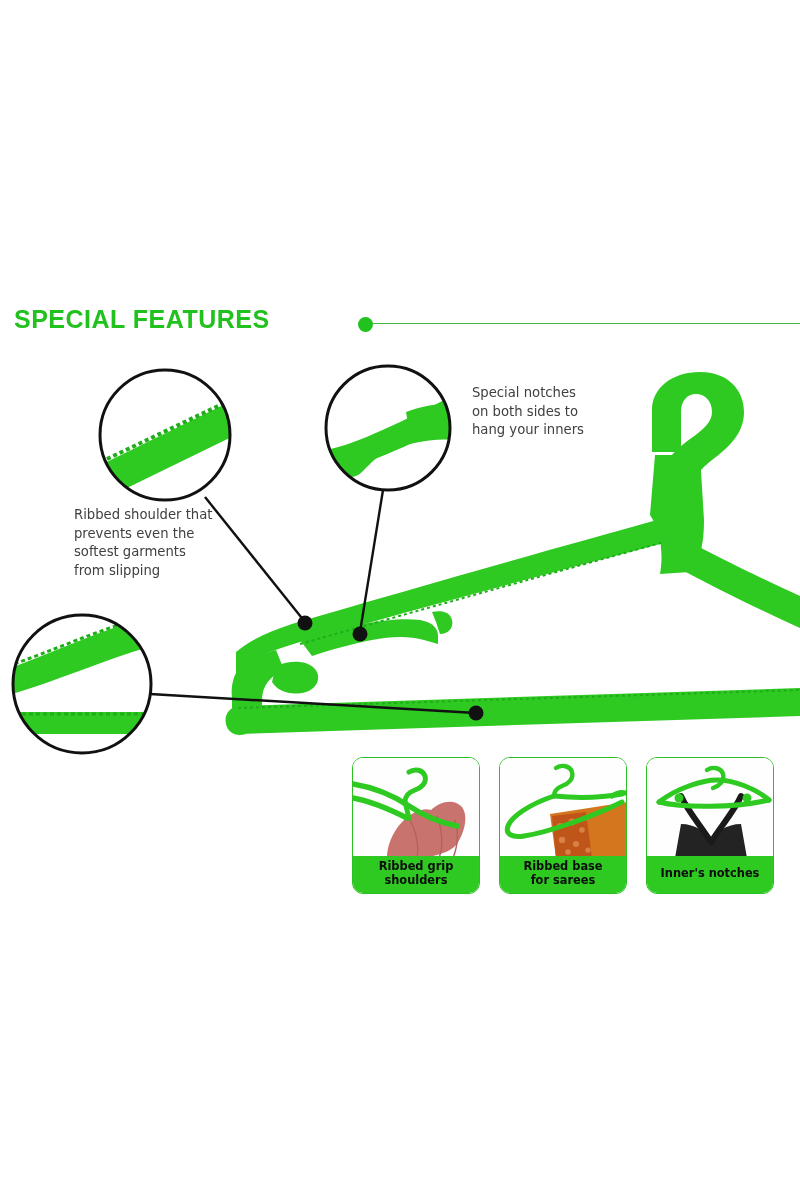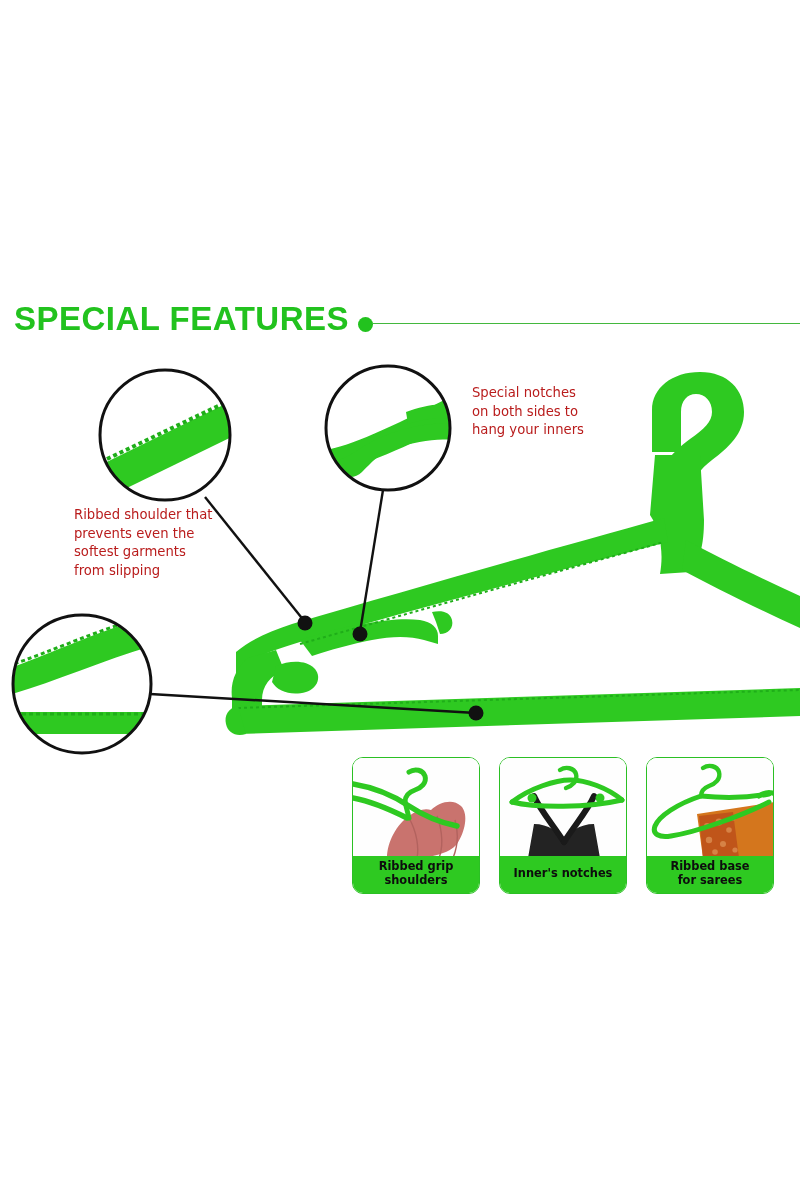--- a/index.html
+++ b/index.html
@@ -21,21 +21,21 @@
     position: absolute;
     left: 14px;
     top: 300px;
     width: 780px;
     height: 52px;
   }
   #page-title {
     position: absolute;
     left: 0;
     top: 0;
-    font-size: 33px;
+    font-size: 25px;
     font-weight: bold;
     letter-spacing: 0.5px;
     color: #22c21e;
     line-height: 38px;
     white-space: nowrap;
   }
   #title-dot {
     position: absolute;
     left: 344px;
     top: 17px;
@@ -62,21 +62,21 @@
     height: 1200px;
     pointer-events: none;
   }
 
   
   .annotation {
     position: absolute;
     font-family: "DejaVu Sans", sans-serif;
     font-size: 13.2px;
     line-height: 18.5px;
-    color: #b91c1c;
+    color: #404040;
     white-space: pre-line;
   }
   #ann-shoulder { left: 42px;  top: 506px; width: 215px; margin-left: 32px; }
   #ann-notches  { left: 472px; top: 384px; width: 210px; }
   #ann-base     { left: 58px;  top: 752px; width: 240px; }
 
   
   #cards {
     position: absolute;
     left: 352px;
@@ -269,38 +269,20 @@
           <path d="M102 62 C106 76 104 90 100 100" stroke="#b2625e" stroke-width="1.4" fill="none"></path>
           <path d="M56 14 C62 10 70 12 72 18 C74 25 68 30 62 32
                    C56 34 52 38 52 44" stroke="#2ec921" stroke-width="5" fill="none" stroke-linecap="round"></path>
           <path d="M0 26 C24 30 44 40 56 48 C68 56 84 64 104 68" stroke="#2ec921" stroke-width="5.5" fill="none" stroke-linecap="round"></path>
           <path d="M0 40 C22 44 42 54 54 60" stroke="#2ec921" stroke-width="5.5" fill="none" stroke-linecap="round"></path>
           <path d="M52 44 L56 60" stroke="#2ec921" stroke-width="5" fill="none" stroke-linecap="round"></path>
         </svg>
       </div>
       <div class="card-label">Ribbed grip
 shoulders</div>
-    </div>
-
-    <div class="card">
-      <div class="card-photo">
-        <svg width="128" height="100" viewBox="0 0 128 100">
-          <rect width="128" height="100" fill="#fefefe"></rect>
-          <path d="M34 66 C48 66 60 74 64 84 C68 74 80 66 94 66
-                   L100 100 L28 100 Z" fill="#232323"></path>
-          <path d="M34 38 C40 52 54 68 64 84" stroke="#1a1a1a" stroke-width="6" fill="none" stroke-linecap="round"></path>
-          <path d="M94 38 C88 52 74 68 64 84" stroke="#1a1a1a" stroke-width="6" fill="none" stroke-linecap="round"></path>
-          <path d="M60 12 C66 8 74 10 76 16 C78 23 72 28 66 30" stroke="#2ec921" stroke-width="4.4" fill="none" stroke-linecap="round"></path>
-          <path d="M12 44 C30 30 56 22 70 22 C86 22 108 30 122 42" stroke="#2ec921" stroke-width="5" fill="none" stroke-linecap="round"></path>
-          <path d="M12 44 C36 50 88 50 122 42" stroke="#2ec921" stroke-width="5" fill="none" stroke-linecap="round"></path>
-          <circle cx="32" cy="40" r="4.5" fill="#2ec921"></circle>
-          <circle cx="100" cy="40" r="4.5" fill="#2ec921"></circle>
-        </svg>
-      </div>
-      <div class="card-label">Inner's notches</div>
     </div>
 
     <div class="card">
       <div class="card-photo">
         <svg width="128" height="100" viewBox="0 0 128 100">
           <rect width="128" height="100" fill="#fefefe"></rect>
           <path d="M50 56 L128 44 L128 100 L56 100 Z" fill="#d4761d"></path>
           <path d="M52 58 L86 54 L92 100 L56 100 Z" fill="#c0551a"></path>
           <g opacity="0.55" fill="#e8a86a">
             <circle cx="60" cy="68" r="3"></circle>
@@ -317,14 +299,32 @@
           <path d="M54 38 C30 46 12 58 8 68 C5 76 12 80 24 78
                    C50 74 94 58 122 44" stroke="#2ec921" stroke-width="5" fill="none" stroke-linecap="round"></path>
           <path d="M54 38 C74 40 100 40 122 36" stroke="#2ec921" stroke-width="5" fill="none" stroke-linecap="round"></path>
           <path d="M112 38 C118 34 124 34 128 36" stroke="#2ec921" stroke-width="5" fill="none" stroke-linecap="round"></path>
         </svg>
       </div>
       <div class="card-label">Ribbed base
 for sarees</div>
     </div>
 
+    <div class="card">
+      <div class="card-photo">
+        <svg width="128" height="100" viewBox="0 0 128 100">
+          <rect width="128" height="100" fill="#fefefe"></rect>
+          <path d="M34 66 C48 66 60 74 64 84 C68 74 80 66 94 66
+                   L100 100 L28 100 Z" fill="#232323"></path>
+          <path d="M34 38 C40 52 54 68 64 84" stroke="#1a1a1a" stroke-width="6" fill="none" stroke-linecap="round"></path>
+          <path d="M94 38 C88 52 74 68 64 84" stroke="#1a1a1a" stroke-width="6" fill="none" stroke-linecap="round"></path>
+          <path d="M60 12 C66 8 74 10 76 16 C78 23 72 28 66 30" stroke="#2ec921" stroke-width="4.4" fill="none" stroke-linecap="round"></path>
+          <path d="M12 44 C30 30 56 22 70 22 C86 22 108 30 122 42" stroke="#2ec921" stroke-width="5" fill="none" stroke-linecap="round"></path>
+          <path d="M12 44 C36 50 88 50 122 42" stroke="#2ec921" stroke-width="5" fill="none" stroke-linecap="round"></path>
+          <circle cx="32" cy="40" r="4.5" fill="#2ec921"></circle>
+          <circle cx="100" cy="40" r="4.5" fill="#2ec921"></circle>
+        </svg>
+      </div>
+      <div class="card-label">Inner's notches</div>
+    </div>
+
   </div>
 </div>
 
 </body></html>

